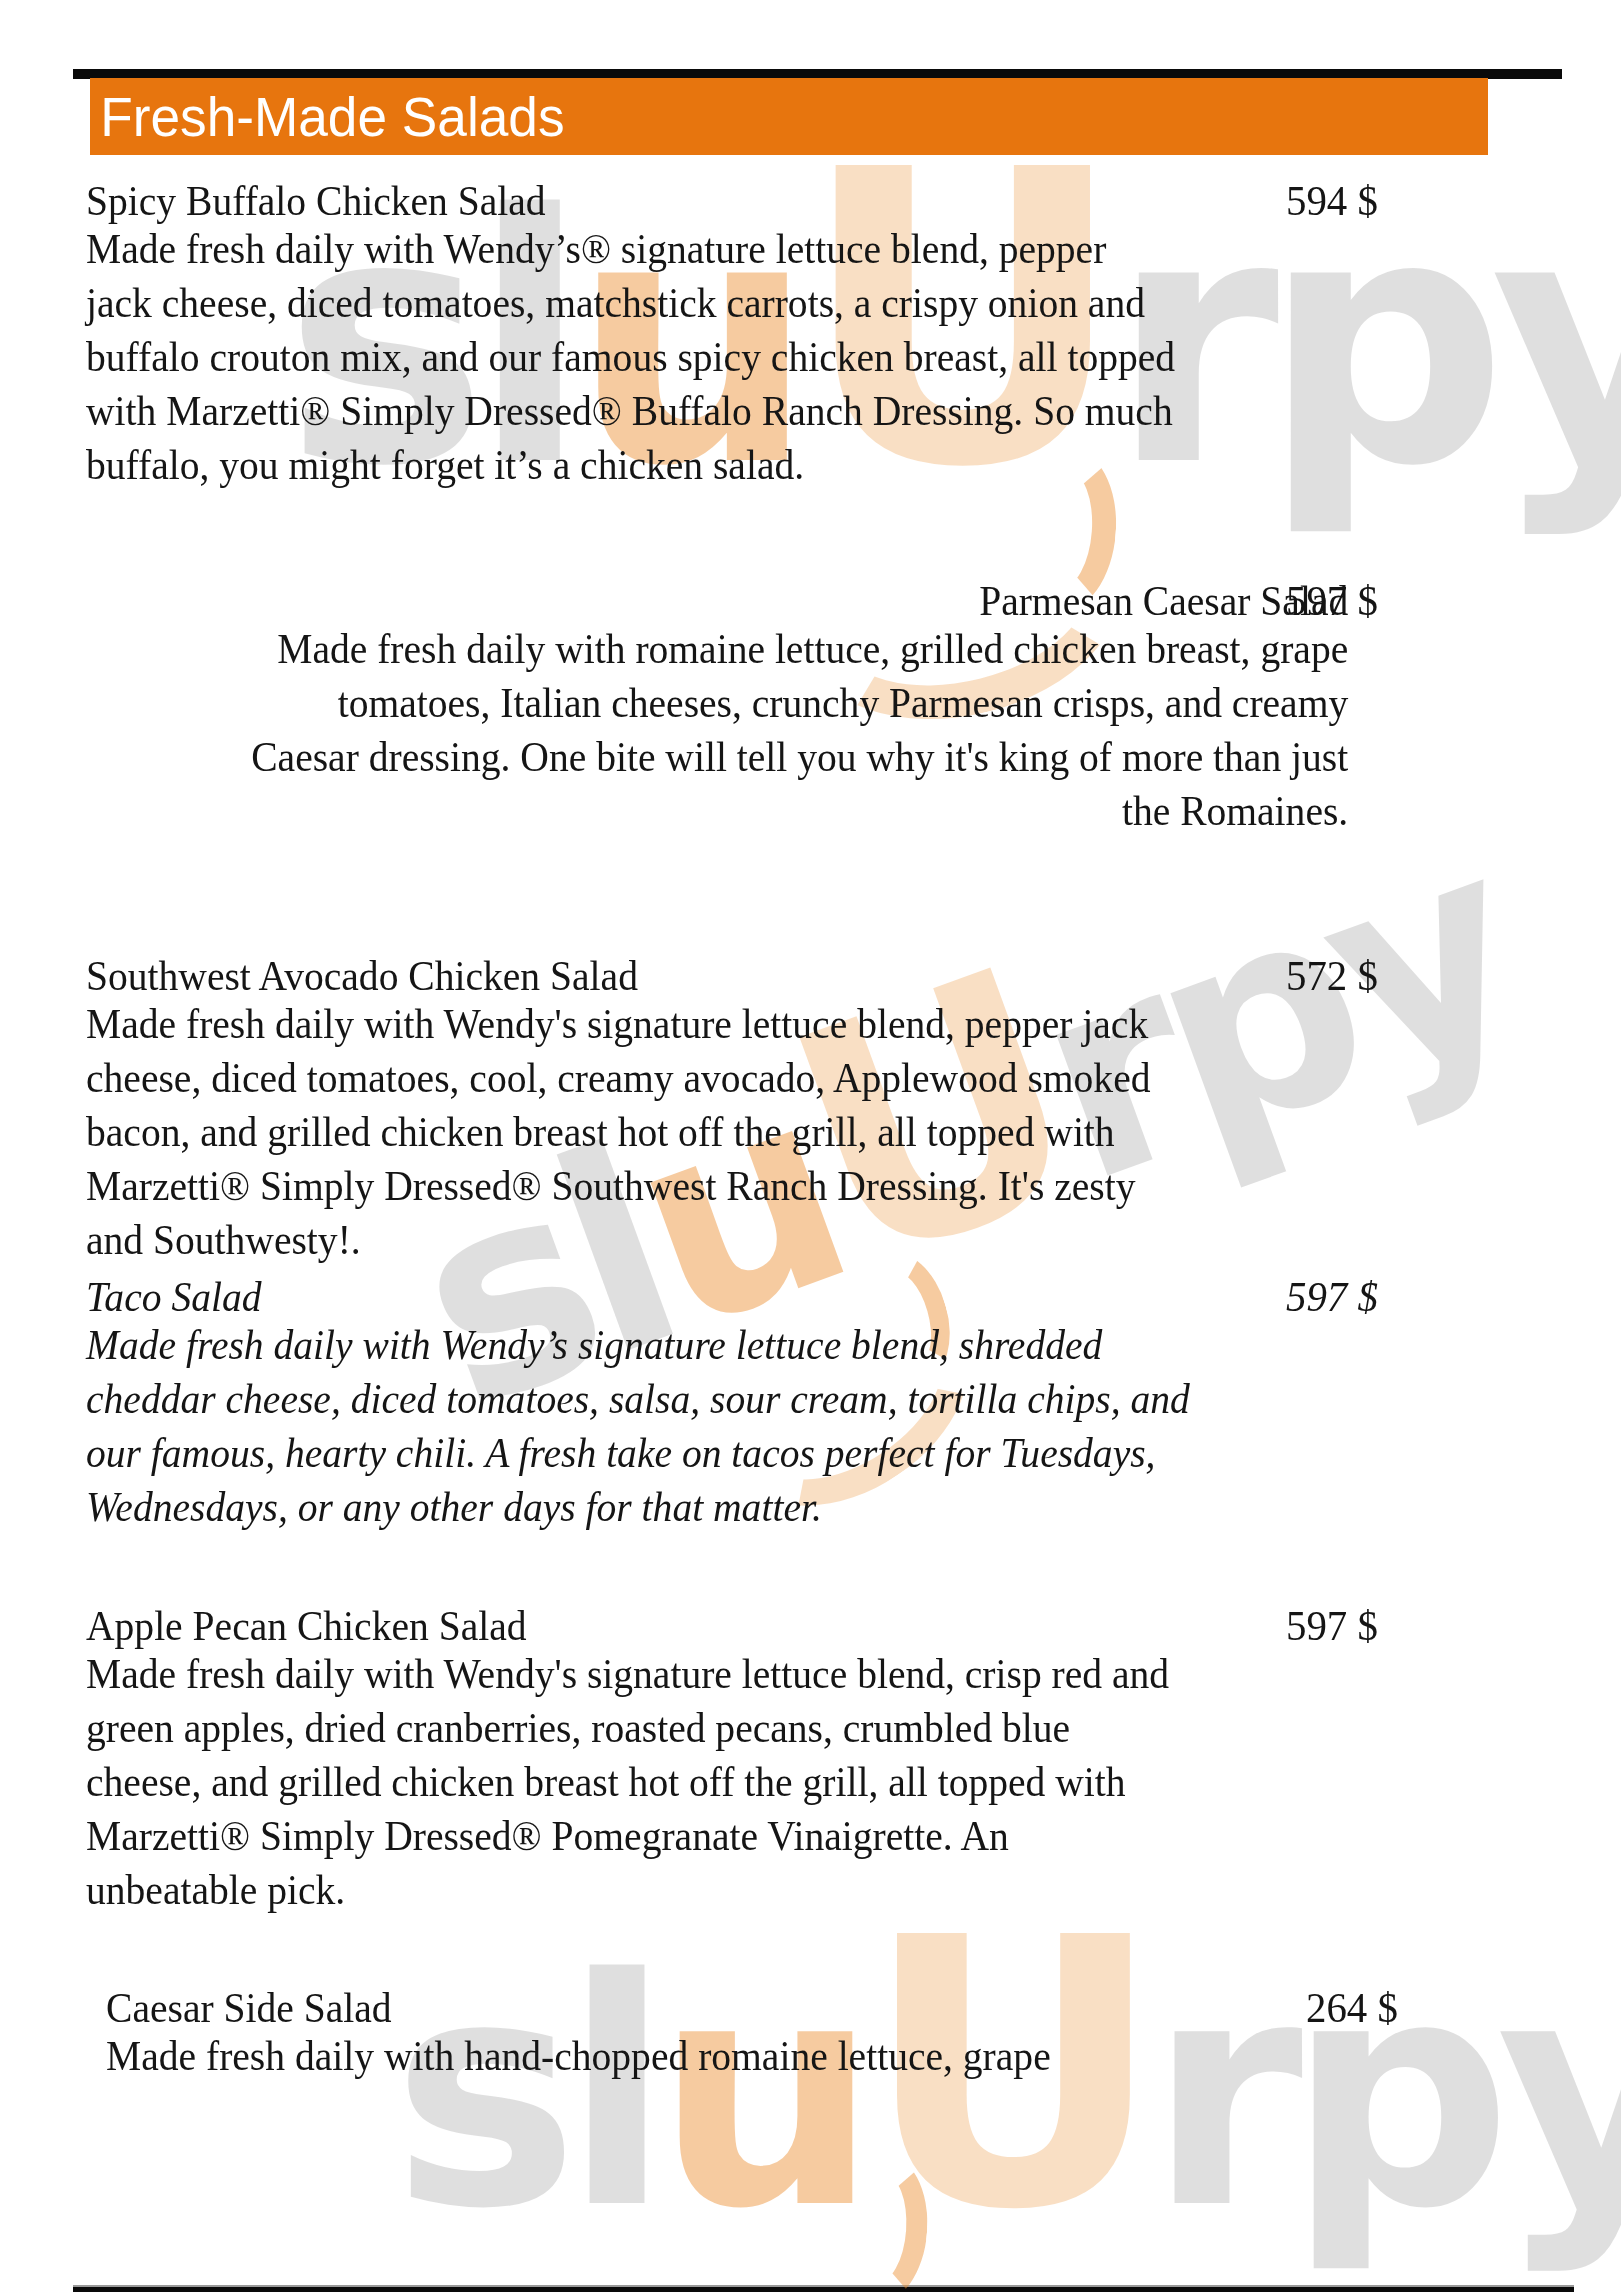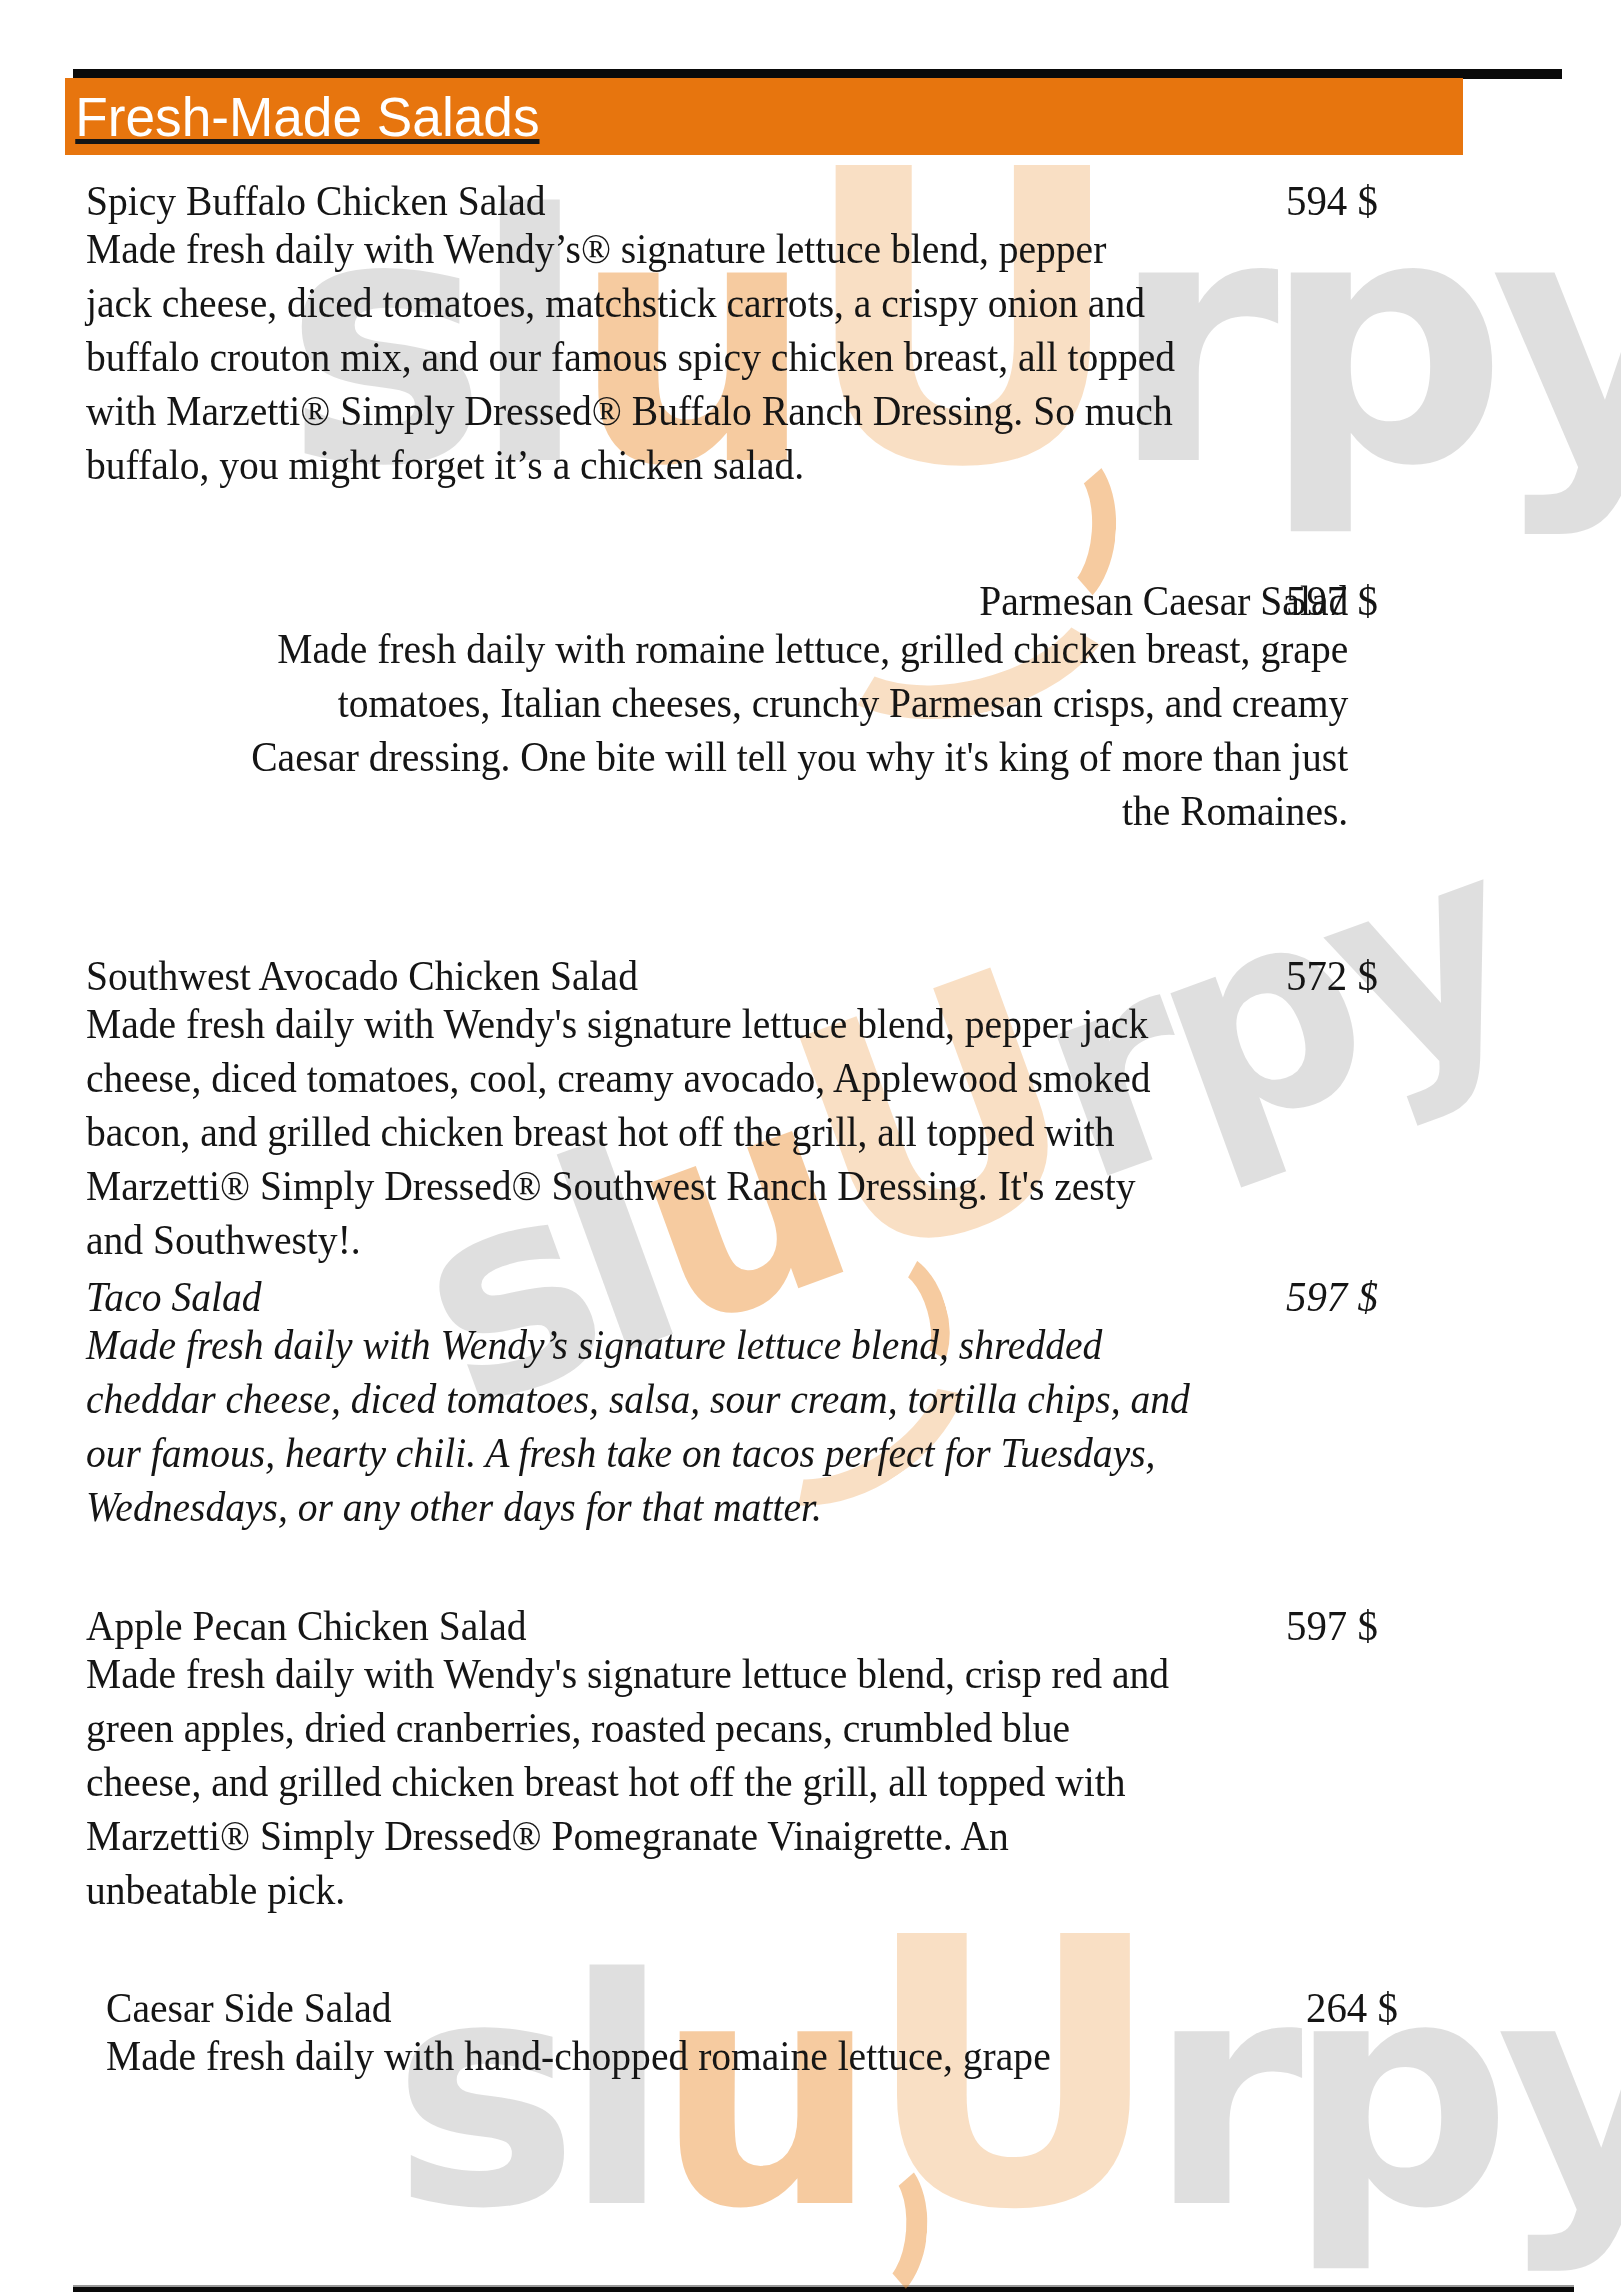--- a/index.html
+++ b/index.html
@@ -11,21 +11,21 @@
     --wm-orange:rgba(235,140,45,0.45);
   }
   *{margin:0;padding:0;box-sizing:border-box;}
   html,body{background:#ffffff;}
   body{
     width:1621px;height:2293px;position:relative;overflow:hidden;
     font-family:"Liberation Serif","DejaVu Serif",serif;color:var(--text);
   }
   
   .top-bar{position:absolute;left:73px;top:69px;width:1489px;height:9.8px;background:var(--bar-black);z-index:1;}
-  .header-bar{position:absolute;left:65px;top:78px;width:1398px;height:77px;background:var(--accent);z-index:1;display:flex;align-items:center;text-decoration:underline;}
+  .header-bar{position:absolute;left:90px;top:78px;width:1398px;height:77px;background:var(--accent);z-index:1;display:flex;align-items:center;}
   .header-bar .title{
     font-family:"Liberation Sans","DejaVu Sans",sans-serif;font-size:56px;line-height:77px;
     color:#ffffff;padding-left:10.8px;transform:scaleX(0.95);transform-origin:0 50%;white-space:nowrap;font-weight:400;
   }
   .bottom-bar{position:absolute;left:73px;top:2285px;width:1501px;height:7.8px;background:var(--bar-black);border-top:2px solid #999;z-index:1;}
   
   .wm{position:absolute;z-index:2;font-family:"DejaVu Sans","Liberation Sans",sans-serif;font-weight:bold;
       white-space:nowrap;line-height:1;letter-spacing:-0.05em;pointer-events:none;}
   .wm .g{color:var(--wm-gray);}
   .wm .u1{color:var(--wm-orange);}

